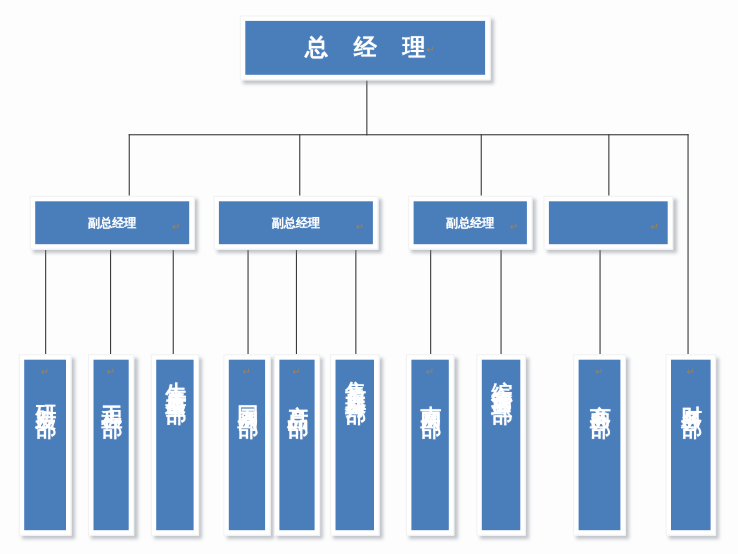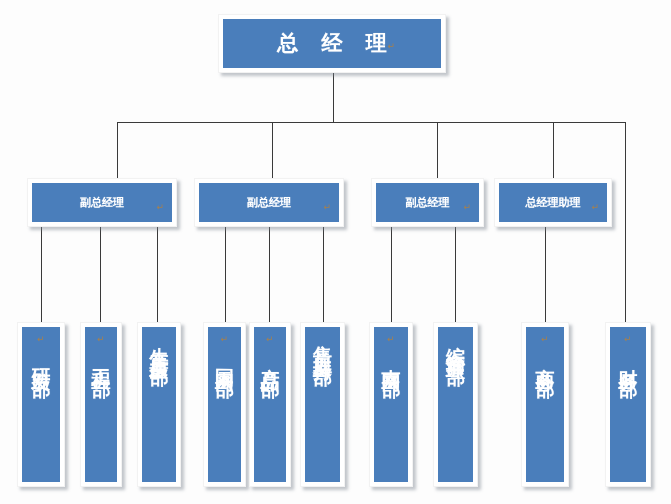--- a/index.html
+++ b/index.html
@@ -122,21 +122,20 @@
 
   <div class="node tier2" style="left:371px;top:178px;width:113px;height:49px;">
     <div class="fill">
       <span class="label">副总经理</span>
       <span class="pmark">↵</span>
     </div>
   </div>
 
   <div class="node tier2" style="left:494px;top:178px;width:118px;height:49px;">
     <div class="fill">
-      <span class="label">总经理助理</span>
       <span class="pmark">↵</span>
     </div>
   </div>
 
   <div class="node tier3" style="left:17px;top:322px;width:48px;height:165px;">
     <div class="fill">
       <span class="label">研发部</span>
       <span class="pmark">↵</span>
     </div>
   </div>

